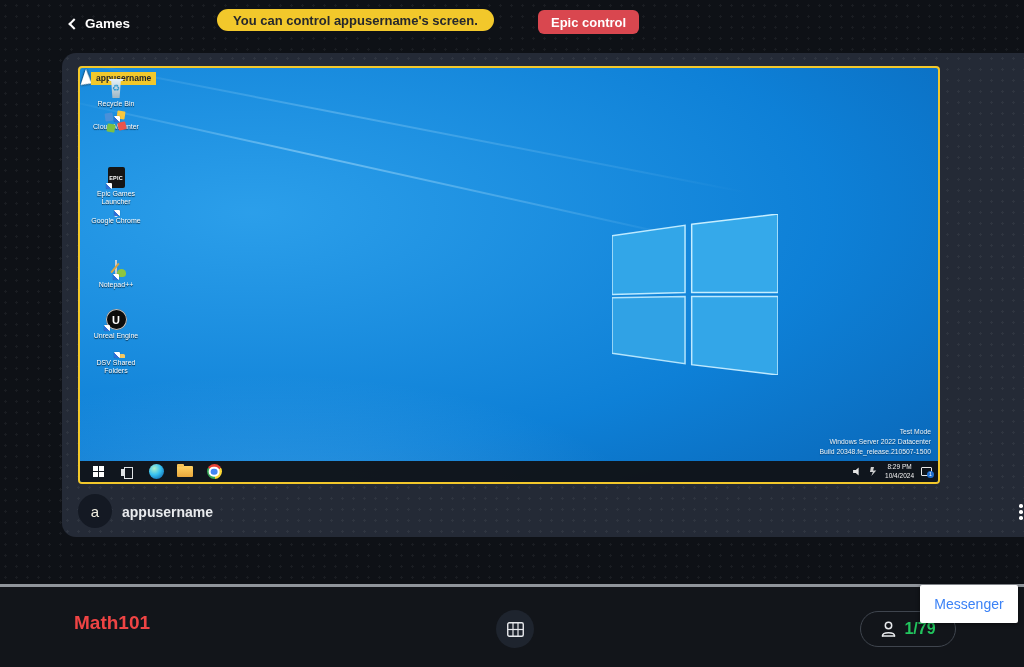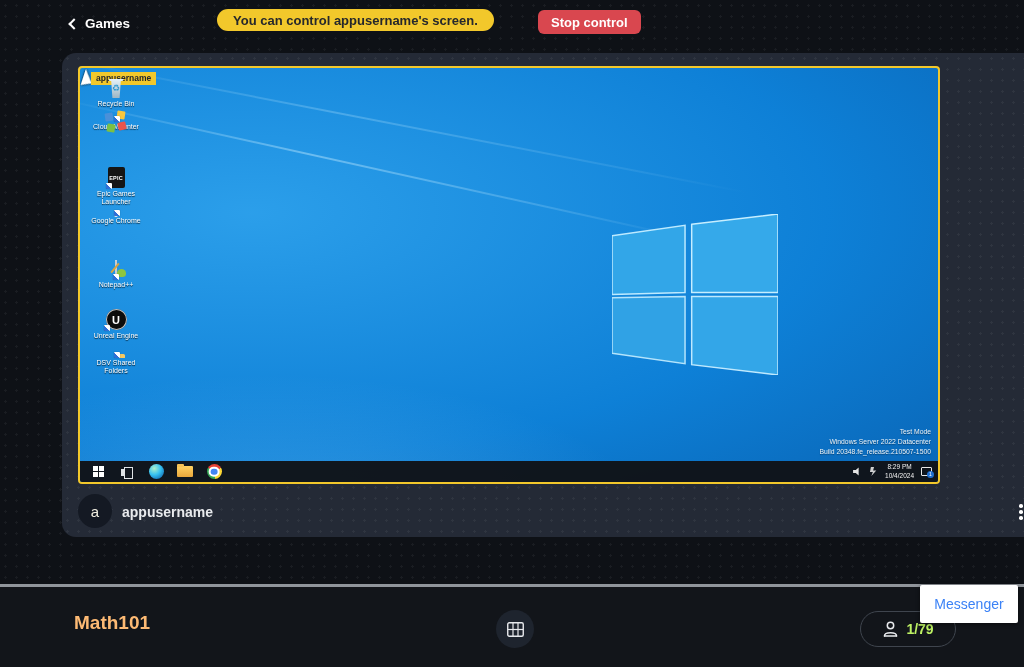--- a/index.html
+++ b/index.html
@@ -144,44 +144,44 @@
     background:#141923; display:flex; align-items:center; justify-content:center;
     font-size:15px; color:#f3f0e2; }
   .pname { position:absolute; left:60px; top:451px; font-size:14px; font-weight:bold; color:#e8eaed; }
   .kebab { position:absolute; right:16px; top:448px; width:18px; height:22px;
     display:flex; flex-direction:column; align-items:center; justify-content:center; gap:2.5px; cursor:pointer; }
   .kebab i { width:3.5px; height:3.5px; border-radius:50%; background:#fff; }
 
   
   .footer { position:absolute; left:0; top:584px; width:1024px; height:83px;
     background:#12151a; border-top:3px solid #90959b; }
-  .meeting-title { position:absolute; left:74px; top:25px; font-size:19px; font-weight:bold; color:#fdba74; }
+  .meeting-title { position:absolute; left:74px; top:25px; font-size:19px; font-weight:bold; color:#ef4444; }
   .grid-btn { position:absolute; left:496px; top:23px; width:38px; height:38px; border-radius:50%;
     background:#1e242e; display:flex; align-items:center; justify-content:center; cursor:pointer; }
   .people-pill { position:absolute; right:68px; top:24px; width:96px; height:36px;
     border:1px solid #3f454e; border-radius:18px;
     display:flex; align-items:center; justify-content:center; gap:7px; cursor:pointer; }
-  .people-pill .cnt { font-size:14px; font-weight:bold; color:#bef264;text-align:right; }
+  .people-pill .cnt { font-size:16px; font-weight:bold; color:#22c55e;text-align:right; }
   .messenger-btn { position:absolute; left:920px; top:0px; width:98px; height:38px; background:#fff;
     color:#3b82f6; font-size:14px; display:flex; align-items:center; justify-content:center;
     border-radius:2px; box-shadow:0 1px 4px rgba(0,0,0,.5); z-index:5; cursor:pointer; }
   .messenger-wrap { position:absolute; left:0; top:585px; width:1024px; height:0; }
 </style>
 </head>
 <body>
 
 <div class="back-btn">
   <span class="chev"></span>
   <span>Games</span>
 </div>
 <div class="banner-pill">
   <span>You can control appusername's screen.</span>
 </div>
 <button class="stop-btn">
-  <span>Stop control</span>
+  <span>Epic control</span>
 </button>
 
 <div class="card">
 
   <div class="screen">
     <div class="ray ray1"></div>
     <div class="ray ray2"></div>
     <div class="beam"></div>
 
     <svg class="win-logo" viewBox="0 0 100 100" preserveAspectRatio="none">

